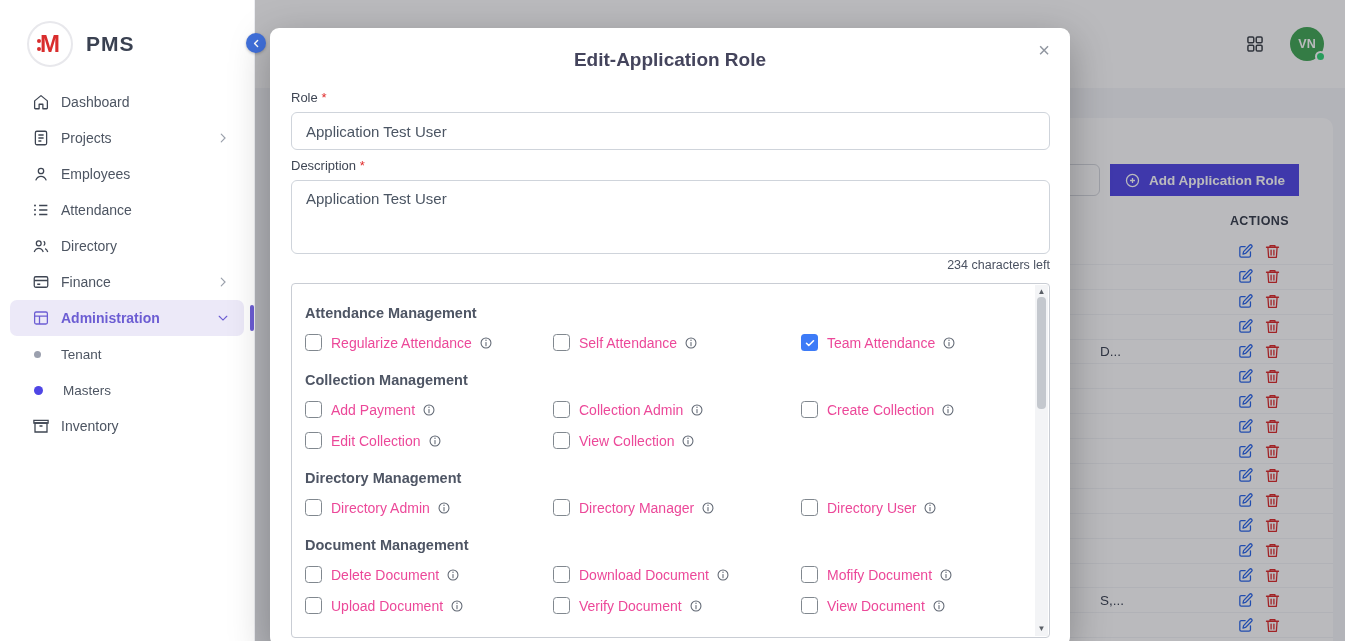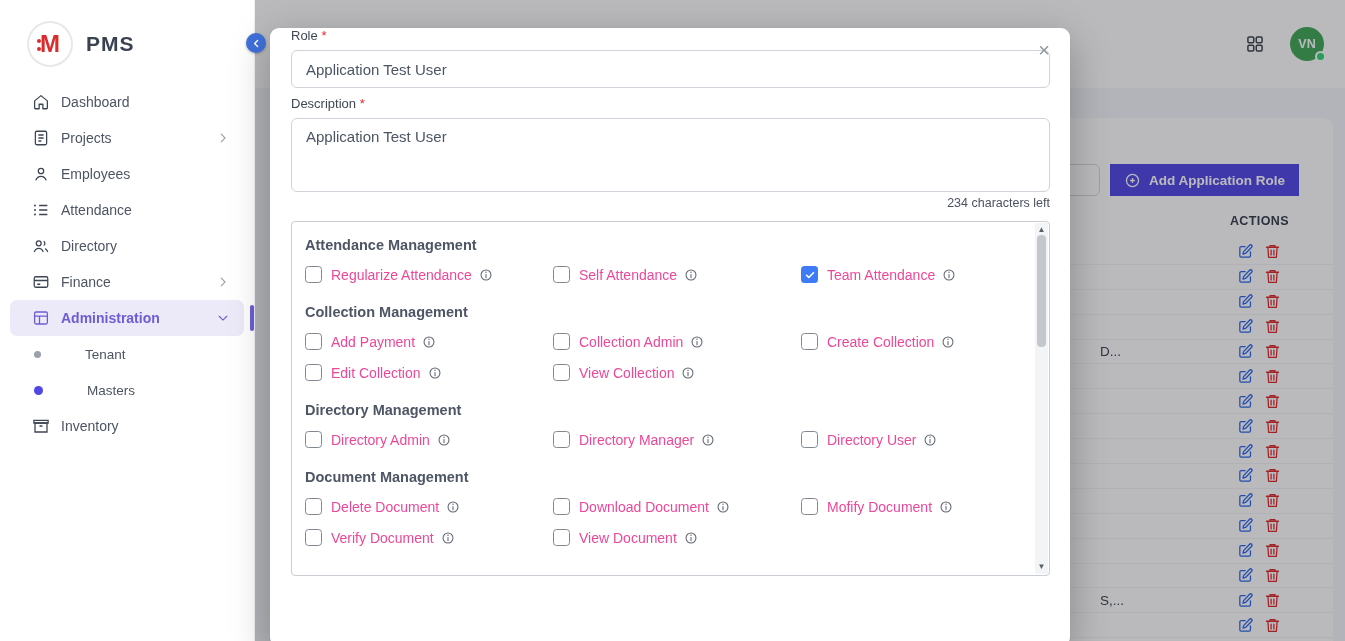--- a/index.html
+++ b/index.html
@@ -19,21 +19,21 @@
   .nav-ic svg,.chev svg{display:block;width:100%;height:100%}
   .nav-lb{font-size:14px;margin-left:11px;flex:1}
   .chev{width:14px;height:14px;color:#9AA0AB;flex:0 0 auto}
   .nav-item.active{background:#ECE9F8;color:#6C5DD3}
   .nav-item.active .nav-ic,.nav-item.active .chev{color:#6C5DD3}
   .nav-item.active .nav-lb{font-weight:600}
   .nav-item.active::after{content:'';position:absolute;right:-10px;top:5px;height:26px;width:4px;border-radius:2px;background:#6C5DD3}
   .nav-sub{display:flex;align-items:center;height:36px;padding-left:34px;cursor:pointer}
   .nav-sub .dot{width:7px;height:7px;border-radius:50%;background:#9BA0AE;flex:0 0 auto}
   .nav-sub.active .dot{width:9px;height:9px;background:#4F46E5}
-  .nav-sub .sub-lb{font-size:13.5px;color:#4D5562;margin-left:44px}
+  .nav-sub .sub-lb{font-size:13.5px;color:#4D5562;margin-left:20px}
 
   .collapse-btn{position:absolute;left:246px;top:33px;width:20px;height:20px;border-radius:50%;background:#4070DB;border:none;z-index:60;cursor:pointer;display:flex;align-items:center;justify-content:center;padding:0;box-shadow:0 1px 3px rgba(0,0,0,.25)}
   .collapse-btn svg{width:13px;height:13px;display:block}
 
   
   .main{position:absolute;left:255px;top:0;right:0;bottom:0;background:#F5F6FA}
   .topbar{position:absolute;top:0;left:0;right:0;height:88px;background:#fff;display:flex;align-items:center;justify-content:flex-end;gap:25px;padding:8px 21px}
   .apps-btn{width:20px;height:20px;color:#3A4047;cursor:pointer}
   .apps-btn svg{display:block;width:100%;height:100%}
   .avatar{position:relative;width:34px;height:34px;border-radius:50%;background:#3FA653;color:#fff;font-size:12.5px;font-weight:700;display:flex;align-items:center;justify-content:center;cursor:pointer}
@@ -60,21 +60,21 @@
   .modal-body{padding:0 20px 0 21px}
   .field-label{font-size:13px;color:#3F4654;height:16px;line-height:16px}
   .field-label.mt{margin-top:8px}
   .req{color:#E02B2B}
   .text-input{display:block;width:100%;height:38px;margin-top:6px;border:1px solid #CFD4DB;border-radius:6px;padding:0 14px;font-size:15px;color:#4B5563;font-family:inherit;outline:none;background:#fff}
   .text-area{display:block;width:100%;height:74px;margin-top:6px;border:1px solid #CFD4DB;border-radius:6px;padding:9px 14px;font-size:15px;color:#4B5563;font-family:inherit;outline:none;resize:none;background:#fff}
   .char-count{margin-top:3px;text-align:right;font-size:12.5px;color:#4A5160;height:16px;line-height:16px}
   .perm-panel{position:relative;margin-top:10px;height:355px;border:1px solid #C9CDD4;border-radius:4px;overflow:hidden;background:#fff}
   .perm-content{padding:14px 26px 0 13px}
   .perm-title{font-size:14.5px;font-weight:700;color:#4E5564;line-height:18px;margin:20px 0 12px}
-  .perm-section:first-child .perm-title{margin-top:0}
+  .perm-section:first-child .perm-title{margin-top:6px}
   .perm-grid{display:grid;grid-template-columns:248px 248px minmax(0,1fr);row-gap:14px}
   .perm-item{display:flex;align-items:center;height:17px}
   .cbx{width:17px;height:17px;border:1.6px solid #81888F;border-radius:3.5px;background:#fff;flex:0 0 auto;cursor:pointer}
   .cbx.on{border:none;background:#3D7BF7;display:flex;align-items:center;justify-content:center}
   .cbx.on svg{width:12px;height:12px;display:block}
   .perm-lb{font-size:14px;color:#ec4899;margin-left:9px;white-space:nowrap}
   .info{width:14px;height:14px;color:#5F6672;margin-left:7px;cursor:pointer;flex:0 0 auto}
   .info svg{display:block;width:100%;height:100%}
   .scrollbar{position:absolute;top:1px;right:1px;bottom:1px;width:13px;background:#F3F4F6;display:flex;flex-direction:column;align-items:center;justify-content:space-between;padding:3px 0;cursor:pointer}
   .sb-arrow{font-size:8px;color:#5A5F66;line-height:1}
@@ -374,20 +374,21 @@
                   <path d="M3.5 6h17M8.5 6V3.8h7V6M5.5 6l1 14.2h11l1-14.2M10 10v7M14 10v7"></path>
                 </svg></span></span>
           </div>
         </div>
     </div>
   </div>
   <div class="overlay"></div>
 </div>
 
 <div class="modal">
+  <div class="modal-title">Edit-Application Role</div>
   <button class="modal-close">×</button>
   <div class="modal-body">
     <div class="field-label"><span>Role</span> <span class="req">*</span></div>
     <input class="text-input" value="Application Test User" style="">
     <div class="field-label mt"><span>Description</span> <span class="req">*</span></div>
     <textarea class="text-area" style="">Application Test User</textarea>
     <div class="char-count">234 characters left</div>
     <div class="perm-panel">
       <div class="perm-content" id="perm-content">
           <div class="perm-section">
@@ -561,20 +562,31 @@
                 <span class="info">
                   <svg viewBox="0 0 24 24" fill="none" stroke="currentColor" stroke-width="1.8">
                     <circle cx="12" cy="12" r="8.5"></circle>
                     <path d="M12 11v5.5" stroke-linecap="round"></path>
                     <path d="M12 7.2h.01" stroke-width="2.4" stroke-linecap="round"></path>
                   </svg>
                 </span>
               </label>
               <label class="perm-item">
                 <span class="cbx"></span>
+                <span class="perm-lb">Upload Document</span>
+                <span class="info">
+                  <svg viewBox="0 0 24 24" fill="none" stroke="currentColor" stroke-width="1.8">
+                    <circle cx="12" cy="12" r="8.5"></circle>
+                    <path d="M12 11v5.5" stroke-linecap="round"></path>
+                    <path d="M12 7.2h.01" stroke-width="2.4" stroke-linecap="round"></path>
+                  </svg>
+                </span>
+              </label>
+              <label class="perm-item">
+                <span class="cbx"></span>
                 <span class="perm-lb">Verify Document</span>
                 <span class="info">
                   <svg viewBox="0 0 24 24" fill="none" stroke="currentColor" stroke-width="1.8">
                     <circle cx="12" cy="12" r="8.5"></circle>
                     <path d="M12 11v5.5" stroke-linecap="round"></path>
                     <path d="M12 7.2h.01" stroke-width="2.4" stroke-linecap="round"></path>
                   </svg>
                 </span>
               </label>
               <label class="perm-item">

